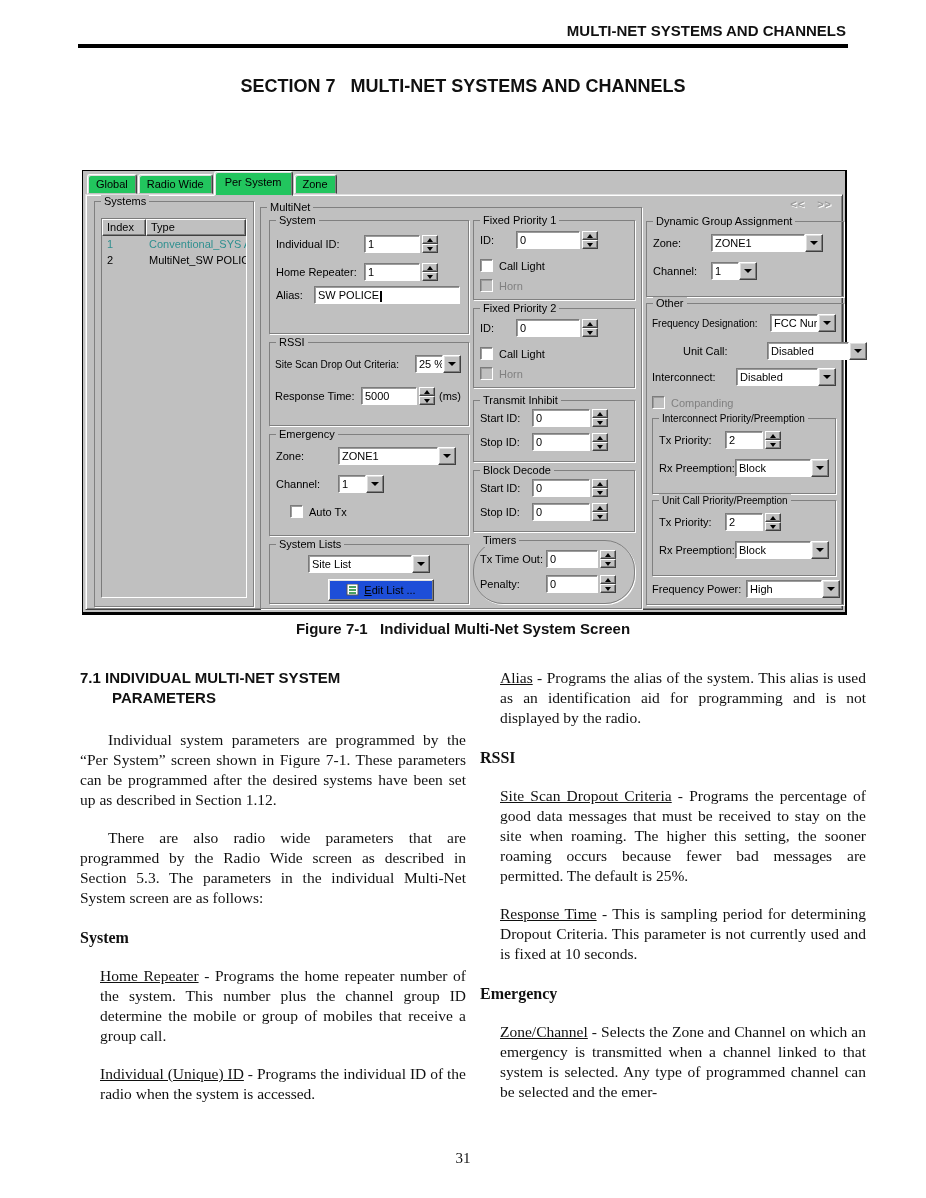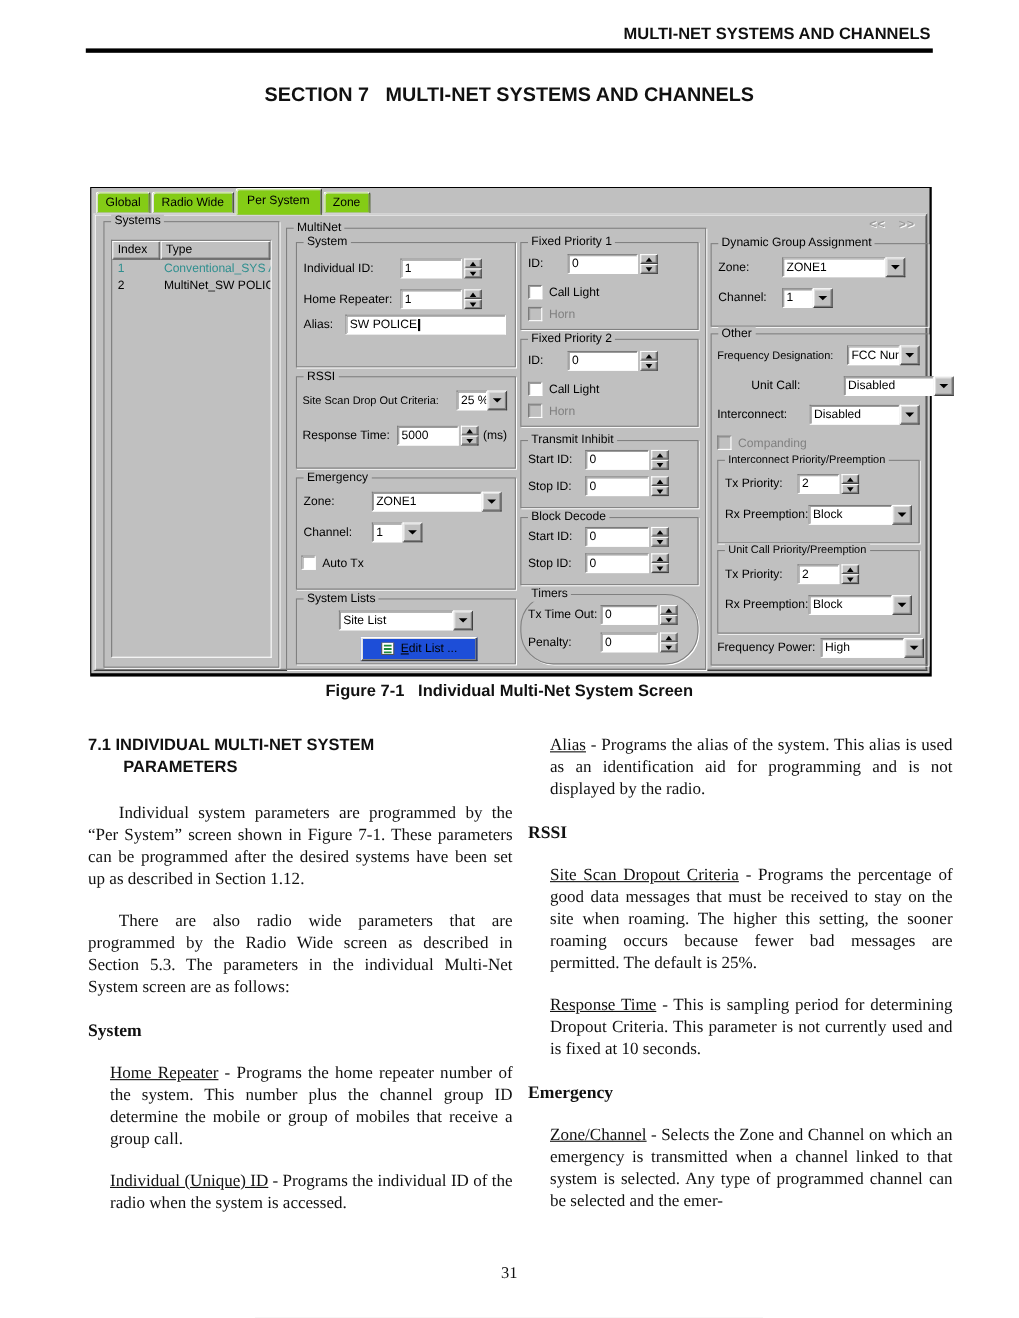--- a/index.html
+++ b/index.html
@@ -12,21 +12,21 @@
   .section-title{position:absolute;top:76px;left:0;width:100%;text-align:center;
                  font-family:"Liberation Sans",sans-serif;font-weight:bold;font-size:18px;white-space:pre;}
   .figure-caption{position:absolute;top:620px;left:0;width:100%;text-align:center;
                   font-family:"Liberation Sans",sans-serif;font-weight:bold;font-size:15px;white-space:pre;}
   .page-number{position:absolute;top:1150px;left:0;width:100%;text-align:center;font-size:15px;}
   
   .dialog{position:absolute;left:82px;top:170px;width:762px;height:441px;background:#c0c0c0;
           border:1px solid #000;border-bottom-width:3px;border-right-width:2px;
           font-family:"Liberation Sans",sans-serif;font-size:11px;color:#000;}
   .tabstrip{position:absolute;left:4px;top:2px;height:21px;display:flex;align-items:flex-end;}
-  .tab{position:relative;background:#84cc16;border:1px solid;border-color:#fff #404040 #c0c0c0 #fff;
+  .tab{position:relative;background:#22c55e;border:1px solid;border-color:#fff #404040 #c0c0c0 #fff;
        box-shadow:inset 1px 1px 0 #dfdfdf, inset -1px 0 0 #808080;
        border-radius:3px 3px 0 0;padding:2px 8px 2px 8px;height:14px;line-height:14px;margin-right:1px;}
   .tab.active{height:17px;z-index:5;padding:3px 10px 3px 10px;margin-bottom:-2px;}
   .content{position:absolute;left:2px;top:23px;right:2px;bottom:2px;background:#c0c0c0;
            border:1px solid;border-color:#dfdfdf #404040 #404040 #dfdfdf;
            box-shadow:inset 1px 1px 0 #fff, inset -1px -1px 0 #808080;}
   .groupbox{position:absolute;border:1px solid #808080;box-shadow:1px 1px 0 #fff, inset 1px 1px 0 #fff0;}
   .gb-label{position:absolute;top:-7px;left:6px;background:#c0c0c0;padding:0 3px;line-height:13px;white-space:nowrap;}
   .row{position:absolute;display:flex;align-items:center;white-space:nowrap;}
   .lbl{display:inline-block;}
@@ -195,21 +195,21 @@
           </div>
           <div class="row" style="left:6px;top:40px;">
             <span class="lbl" style="width:62px;">Channel:</span>
             <span class="combo" style="width:46px;">
                 <span class="tfield cfield">1</span>
                 <span class="cbtn">
                   <span class="tri-dn"></span>
                 </span>
               </span>
           </div>
-          <div class="row" style="left:4px;top:70px;">
+          <div class="row" style="left:20px;top:70px;">
             <span class="cbx"></span>
             <span class="lbl">Auto Tx</span>
           </div>
         </div>
 
         <div class="groupbox" style="left:8px;top:336px;width:198px;height:58px;">
           <span class="gb-label">System Lists</span>
           <div class="row" style="left:38px;top:10px;">
             <span class="combo" style="width:122px;">
                 <span class="tfield cfield">Site List</span>

